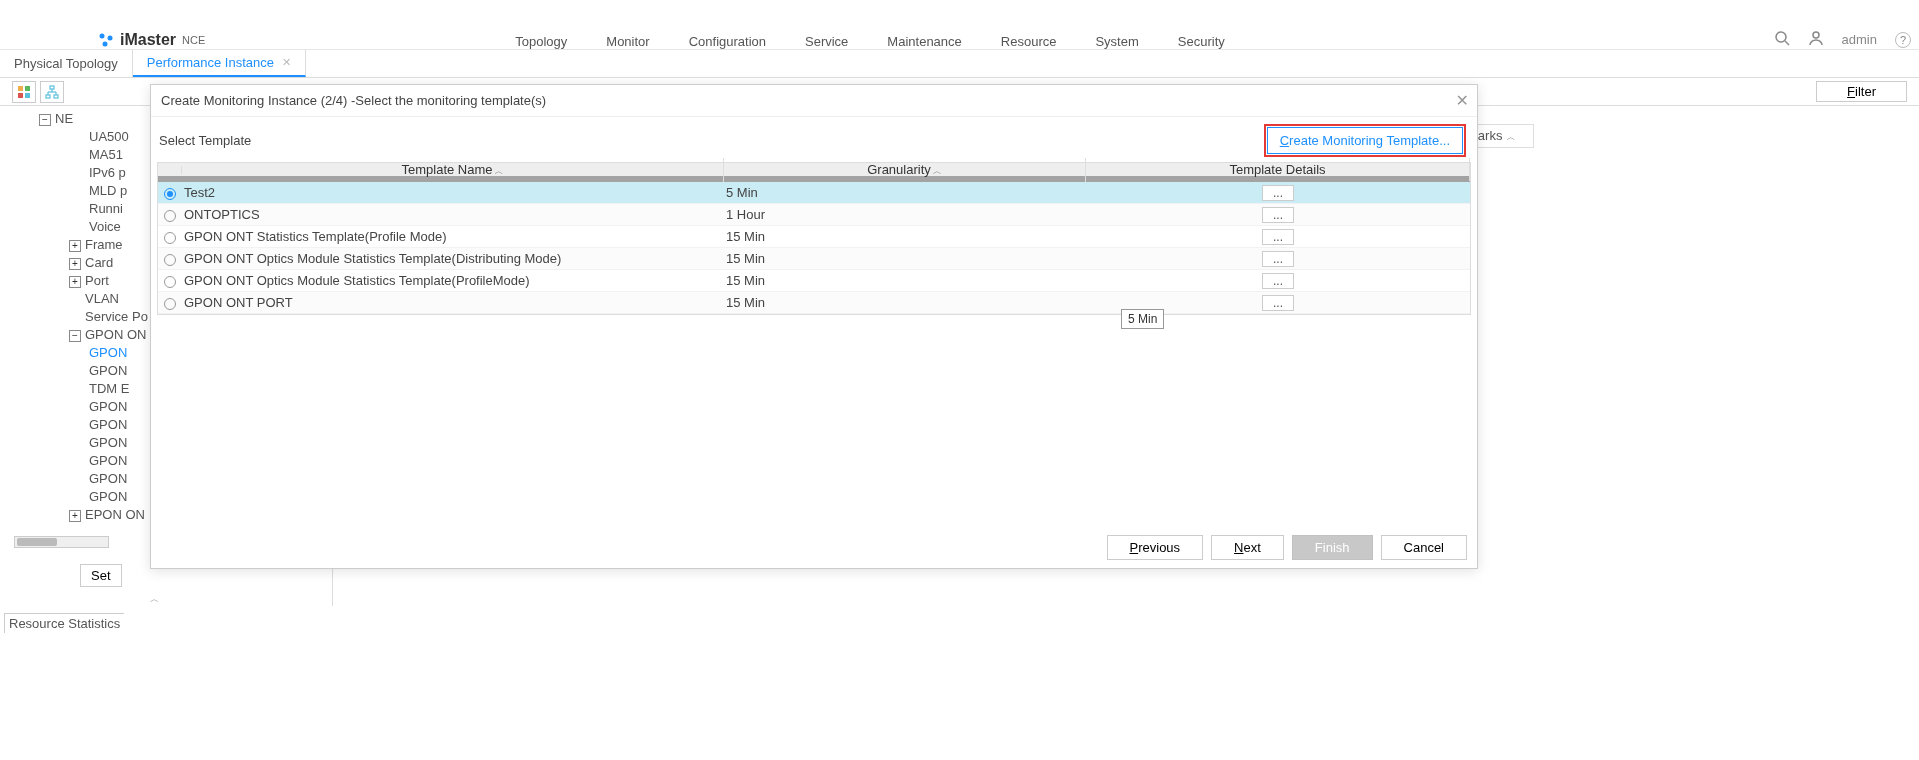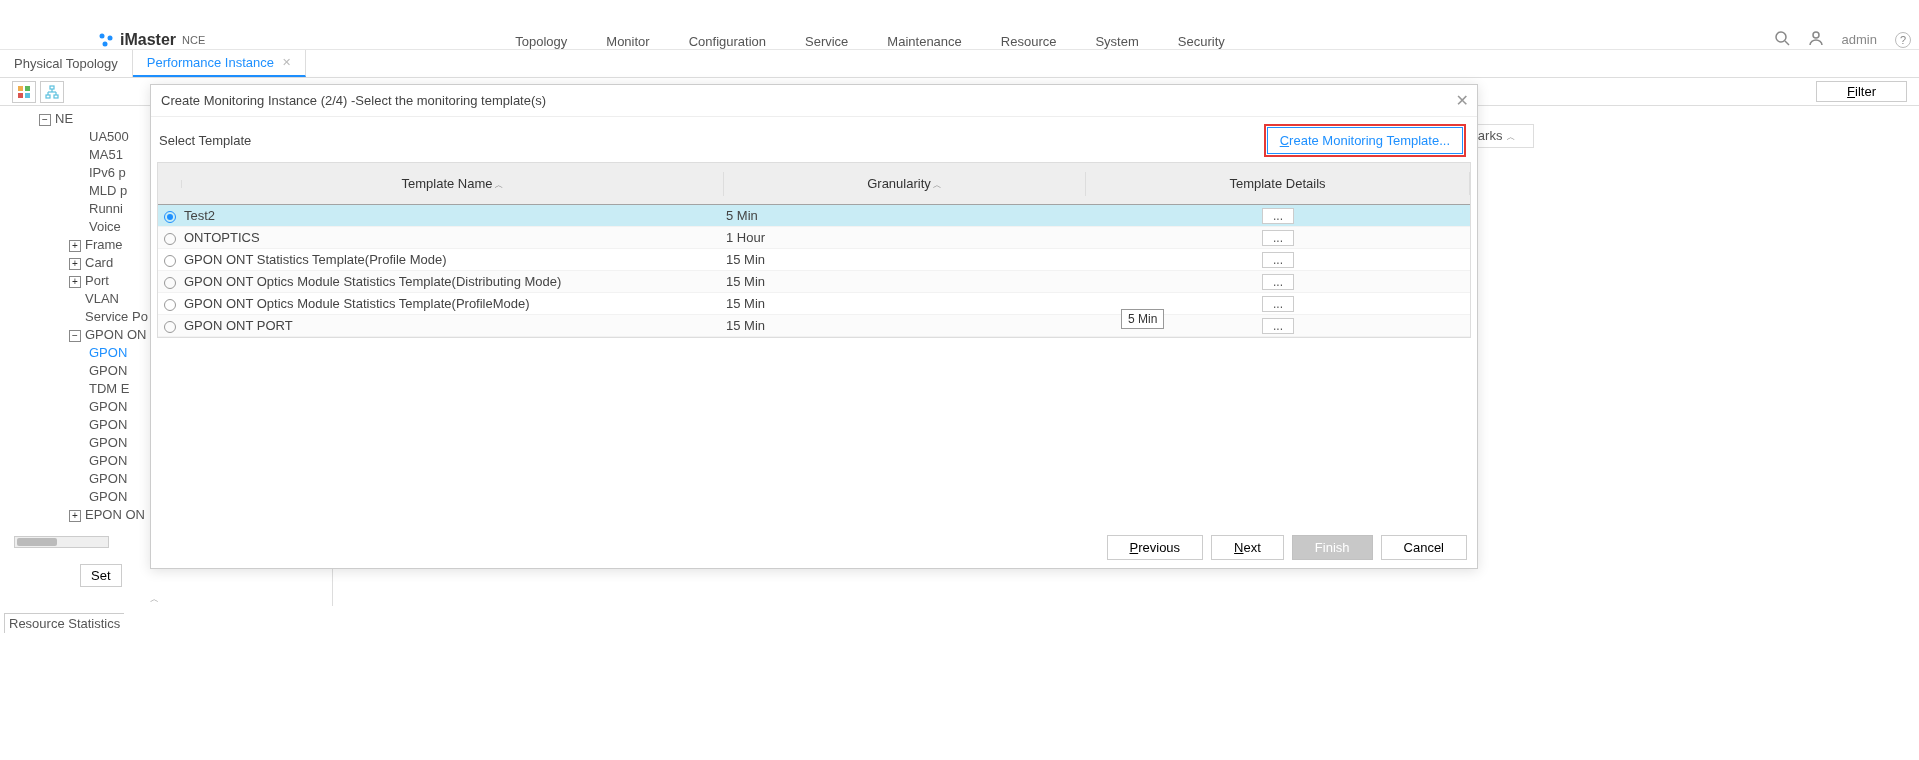--- a/index.html
+++ b/index.html
@@ -47,21 +47,21 @@
 
 .modal { position: absolute; left: 122px; top: 84px; width: 1328px; height: 485px; background: #fff; border: 1px solid #ccc; box-shadow: 0 2px 12px rgba(0,0,0,0.12); margin-left: 28px; }
 .modal-title { padding: 8px 10px; border-bottom: 1px solid #eee; font-size: 13px; color: #444; position:relative; }
 .modal-close { position:absolute; right:8px; top:6px; color:#999; cursor:pointer; font-size:16px; }
 .modal-subrow { display:flex; align-items:center; padding: 10px 8px 8px; }
 .select-tmpl-label { font-size: 13px; color: #444; }
 .create-tmpl-btn { margin-left:auto; margin-right:6px; padding:5px 12px; border:1px solid #1e90ff; outline:2px solid #e53935; outline-offset:1px; color:#1e90ff; background:#fff; cursor:pointer; font-size:13px; }
 
 
 .tbl { border:1px solid #ddd; margin:0 6px; }
-.tbl-header { display:flex; background:#eee; border-bottom:1px solid #a3a3a3; height:42px; align-items:center; }
+.tbl-header { display:flex; background:#eee; border-bottom:6px solid #a3a3a3; height:19px; align-items:center; }
 .th { border-right:1px solid #ddd; font-size:13px; color:#333; text-align:center; padding:4px 0; }
 .th-radio { width:24px; }
 .th-name { flex: 0 0 542px; }
 .th-gran { flex: 0 0 362px; }
 .th-details { flex:1; }
 .tbl-body { }
 .tr { display:flex; align-items:center; height:22px; border-bottom:1px solid #f2f2f2; font-size:13px; color:#444; }
 .tr.alt { background:#fbfbfb; }
 .tr.selected { background:#c9ecf5; }
 .td-radio { width:24px; text-align:center; }

